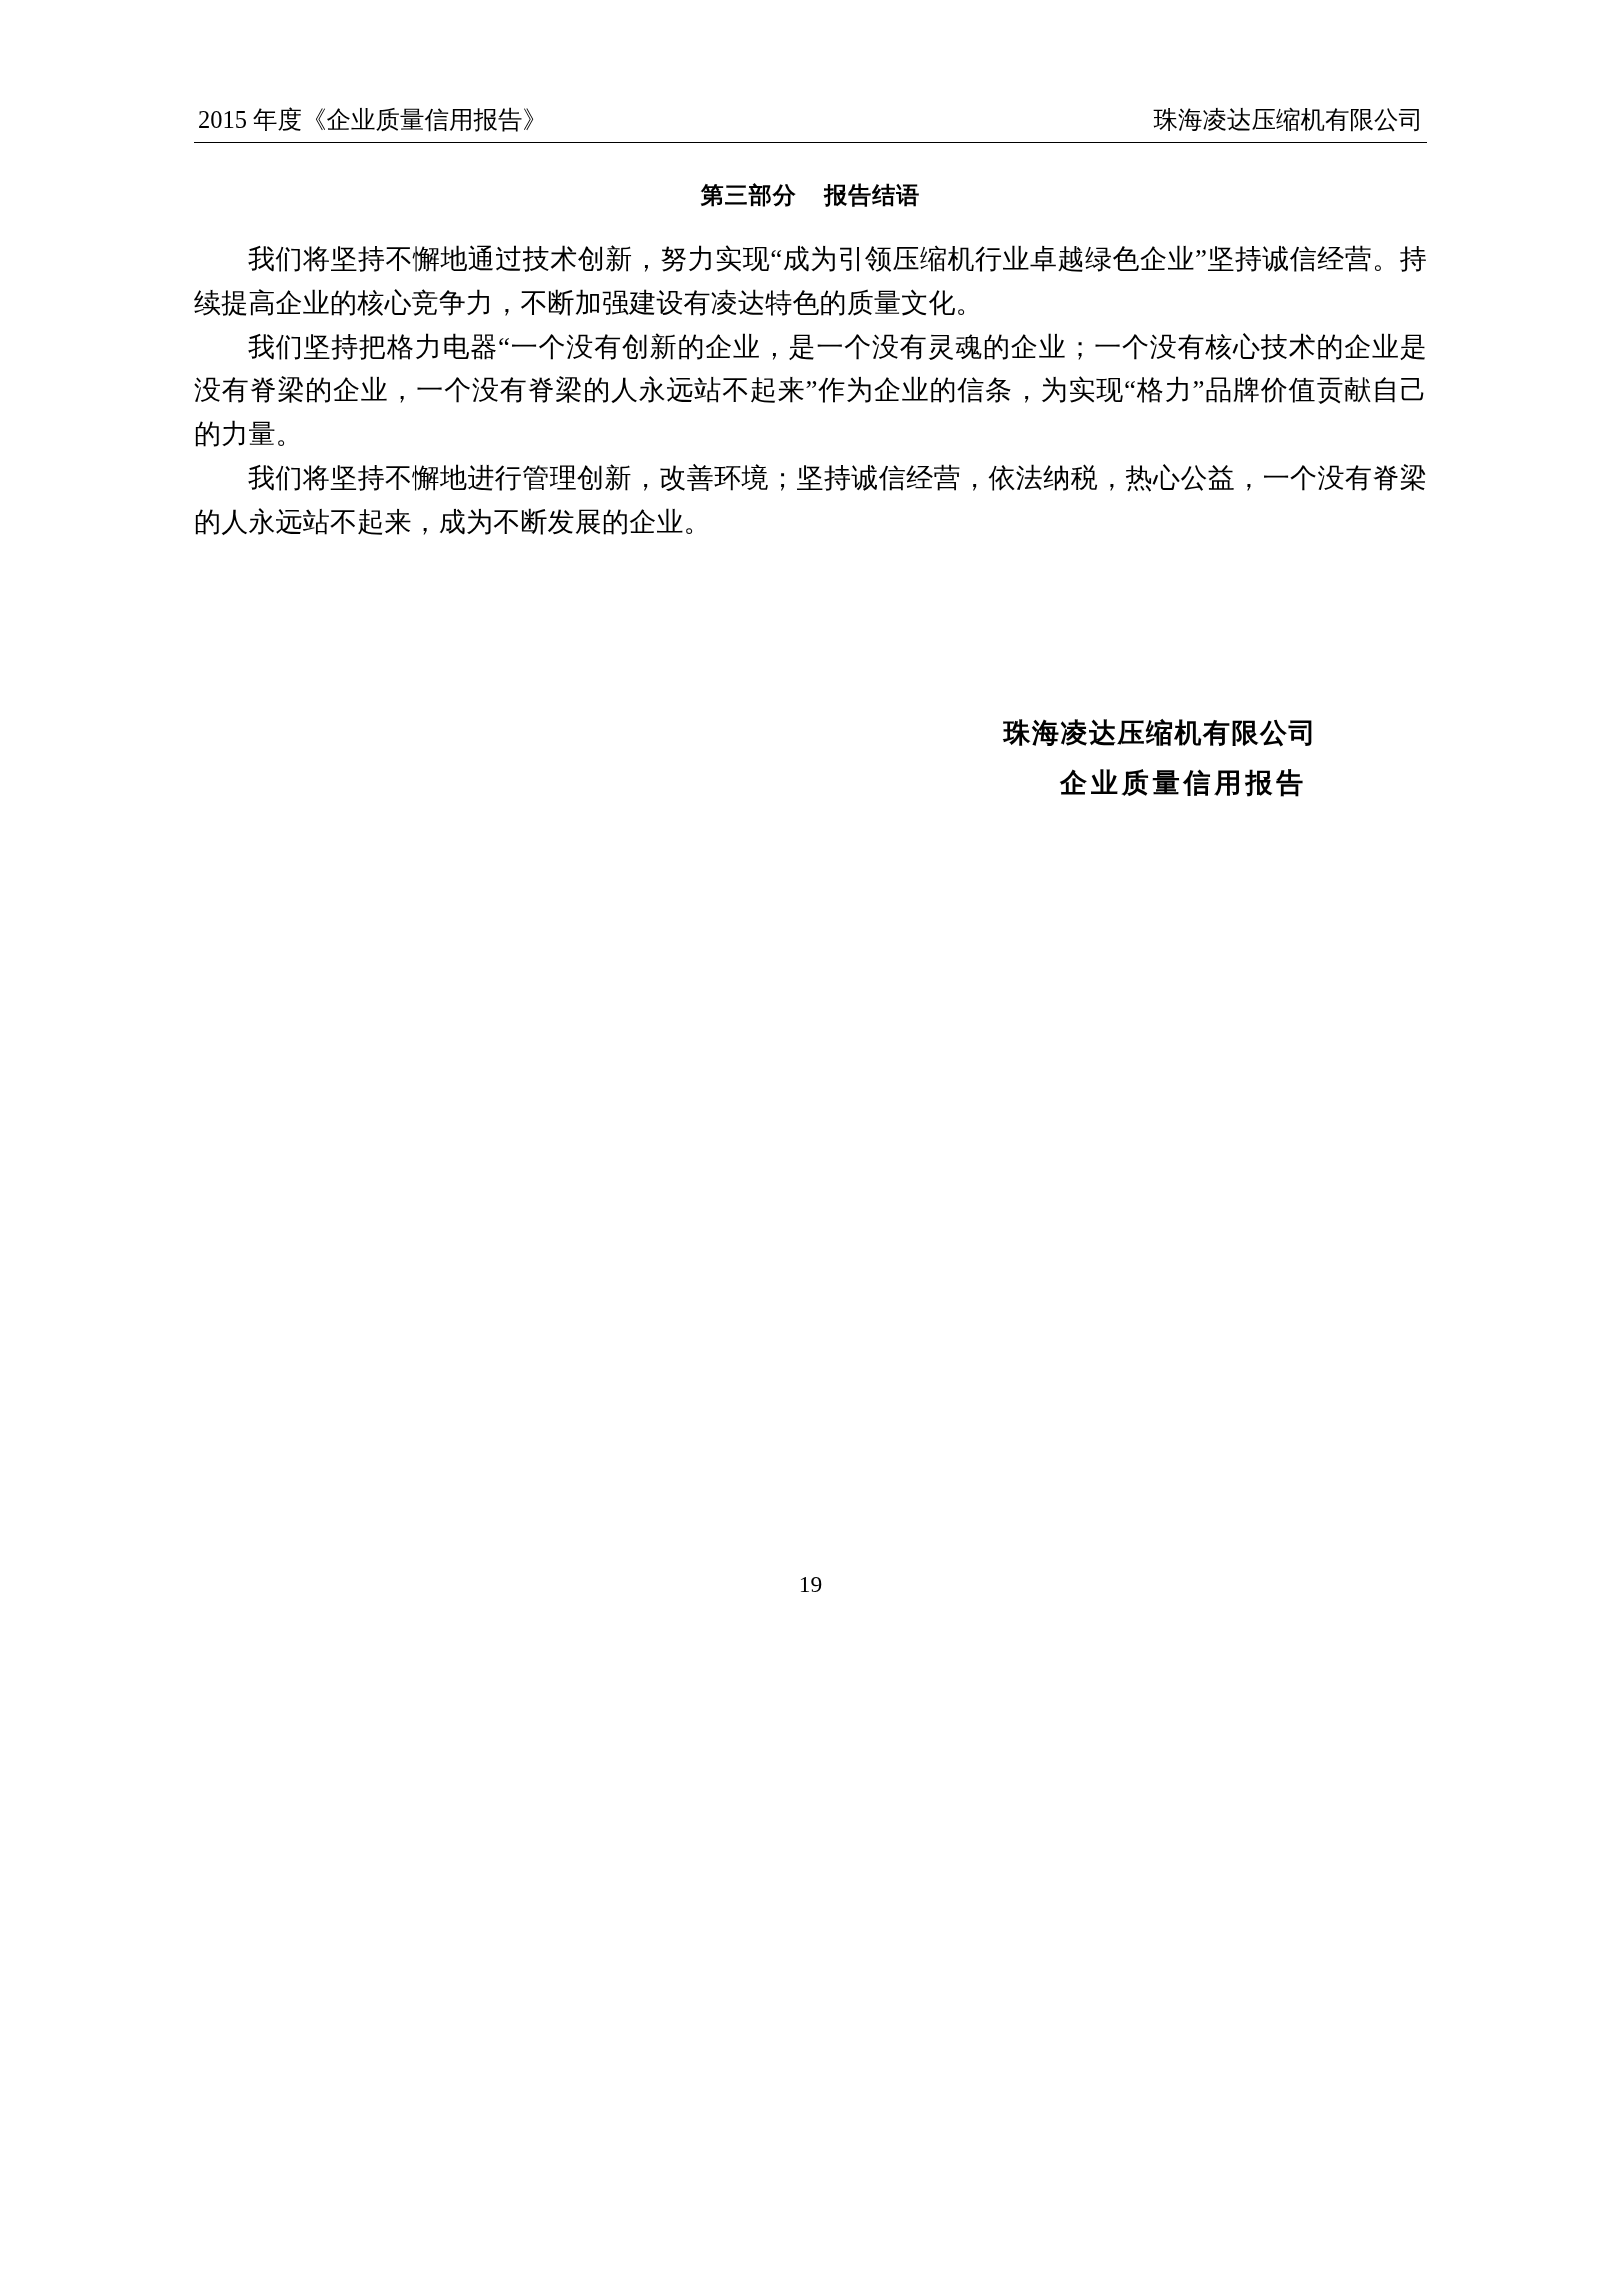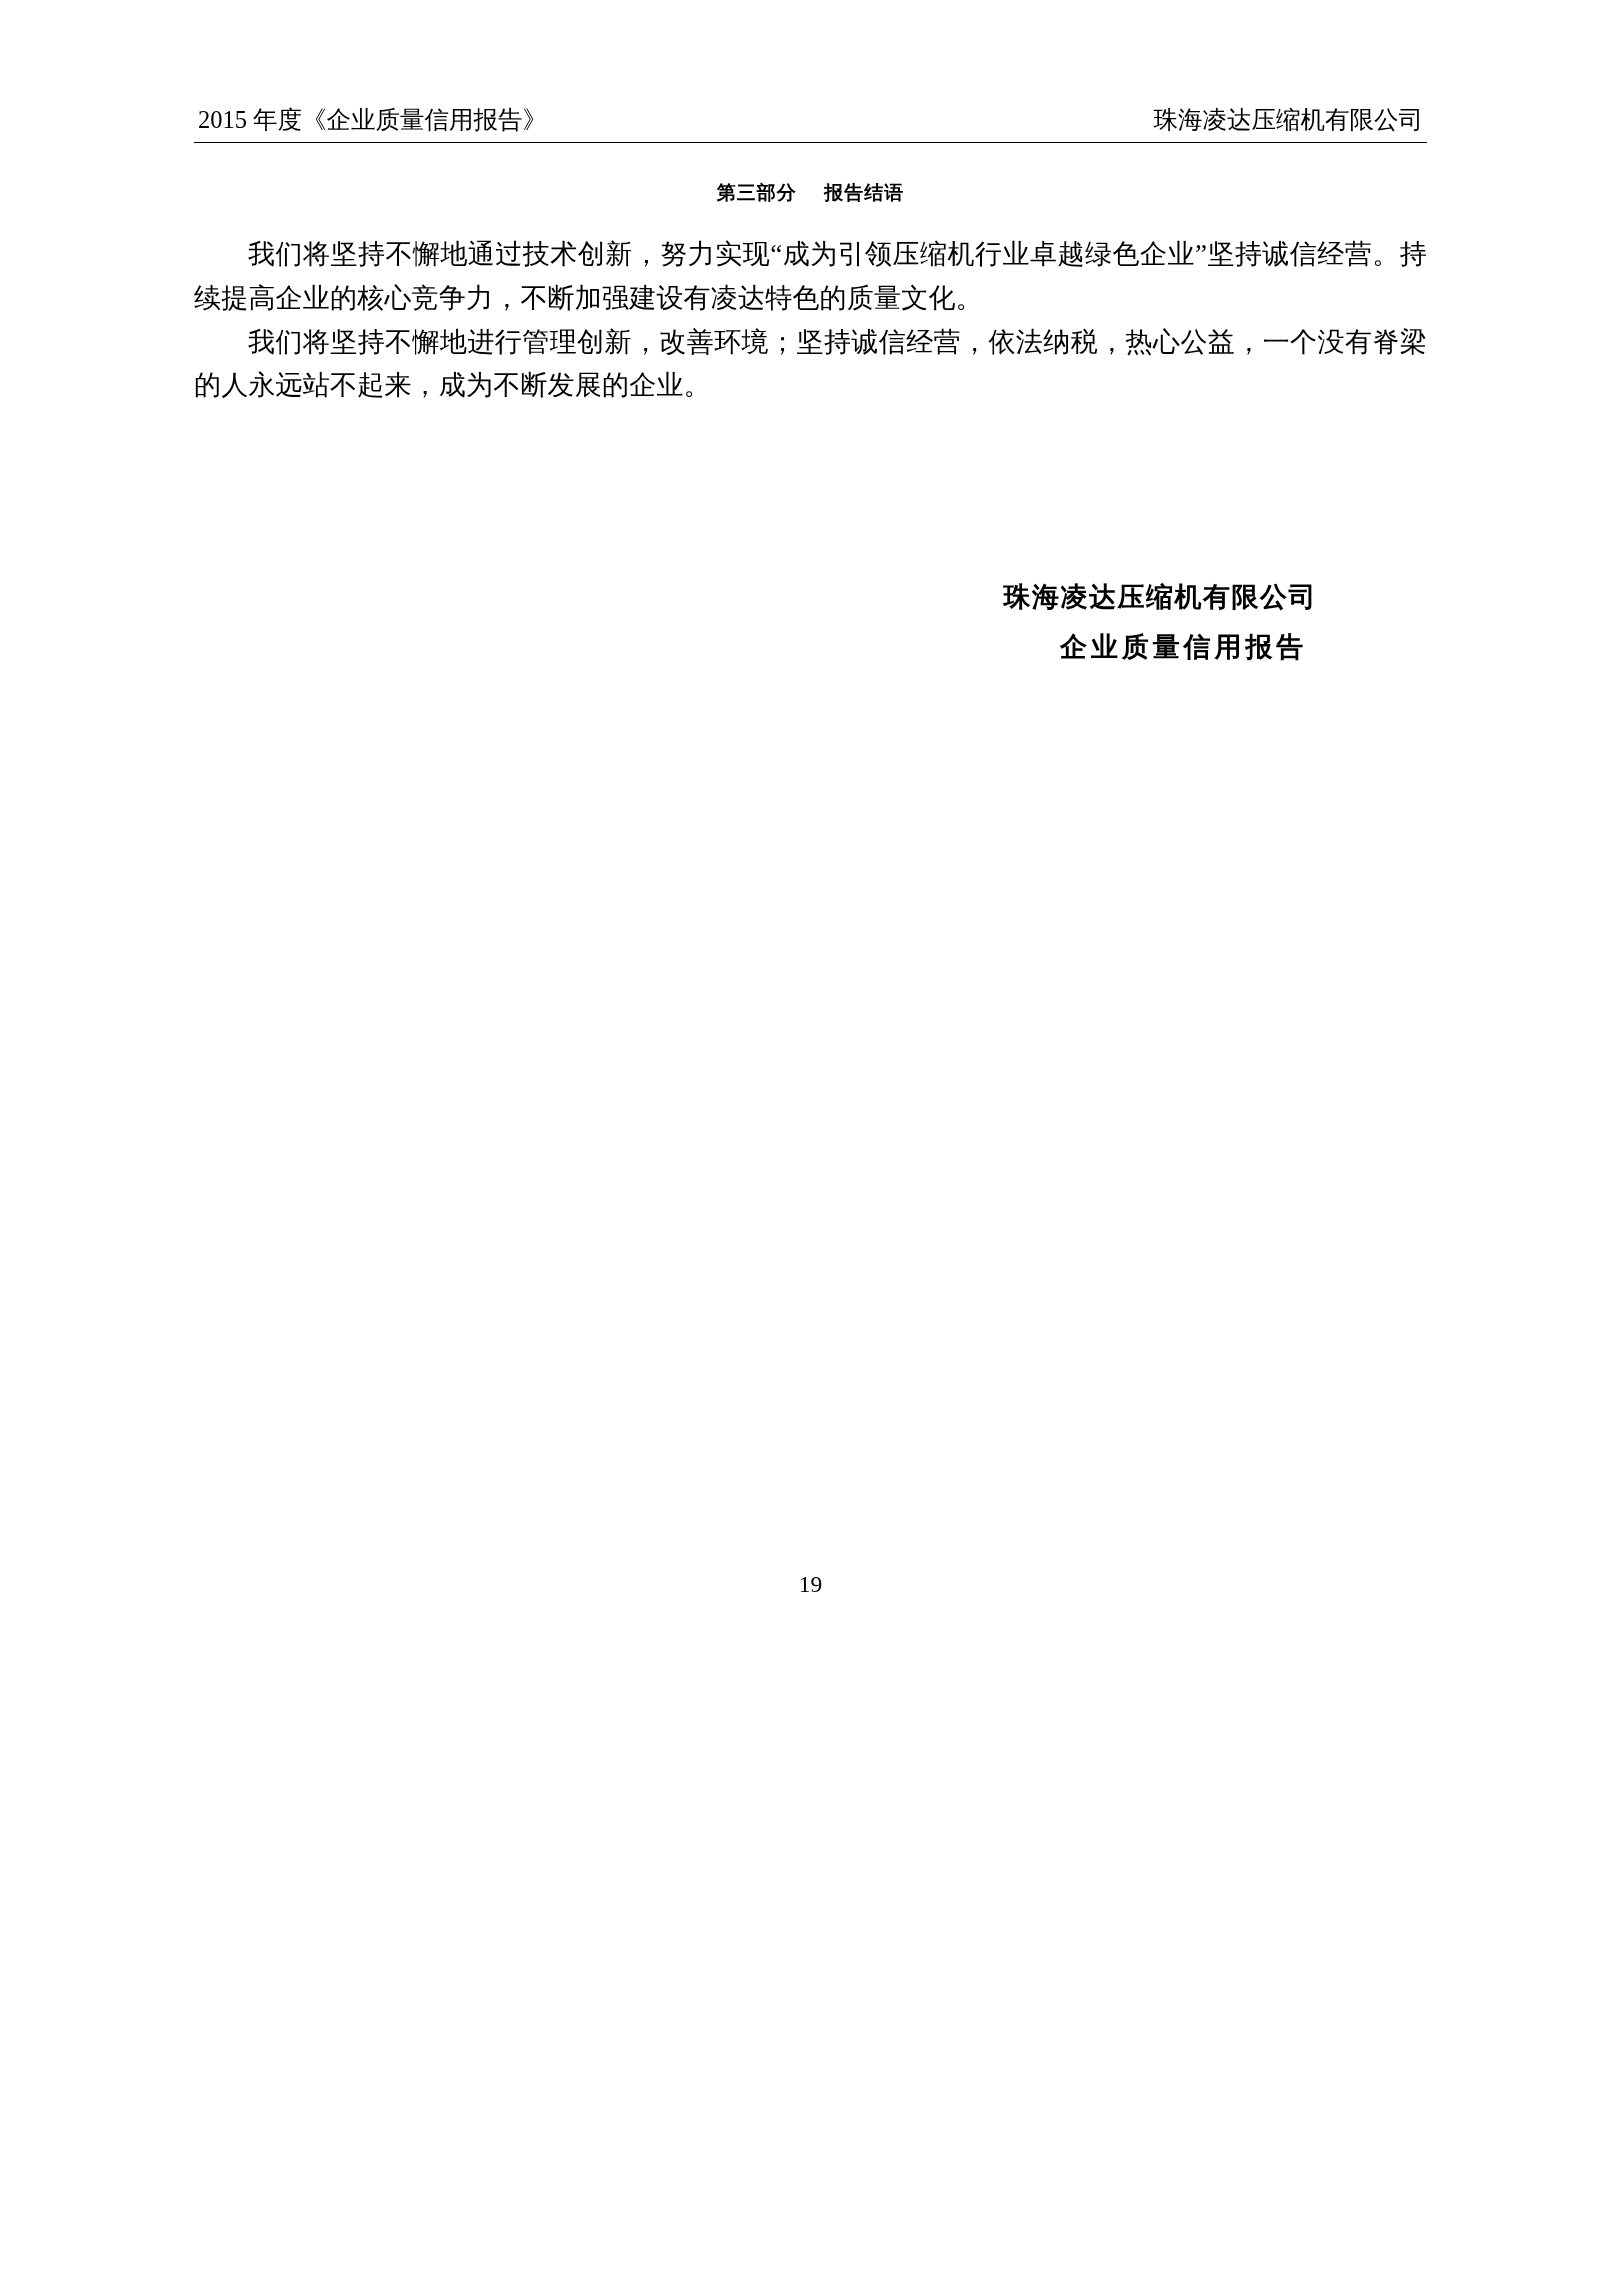--- a/index.html
+++ b/index.html
@@ -41,21 +41,21 @@
     white-space: nowrap;
   }
   .header-rule {
     border-bottom: 1.5px solid #000;
     width: 100%;
     margin-top: 0px;
   }
   
   .section-title {
     text-align: center;
-    font-size: 19px;
+    font-size: 23px;
     font-weight: bold;
     letter-spacing: 1px;
     margin-top: 37px;
     margin-bottom: 5.9px;
   }
   .section-title .gap {
     display: inline-block;
     width: 27.4px;
   }
   
@@ -111,20 +111,21 @@
       </div>
       <div class="header-rule"></div>
     </div>
 
     <div class="section-title">
       <span>第三部分</span><span class="gap"></span><span>报告结语</span>
     </div>
 
     <div class="body-text">
       <p class="para">我们将坚持不懈地通过技术创新，努力实现“成为引领压缩机行业卓越绿色企业”坚持诚信经营。持续提高企业的核心竞争力，不断加强建设有凌达特色的质量文化。</p>
+      <p class="para">我们坚持把格力电器“一个没有创新的企业，是一个没有灵魂的企业；一个没有核心技术的企业是没有脊梁的企业，一个没有脊梁的人永远站不起来”作为企业的信条，为实现“格力”品牌价值贡献自己的力量。</p>
       <p class="para">我们将坚持不懈地进行管理创新，改善环境；坚持诚信经营，依法纳税，热心公益，一个没有脊梁的人永远站不起来，成为不断发展的企业。</p>
     </div>
 
     <div class="signature">
       <div class="sig-line">珠海凌达压缩机有限公司</div>
       <div class="sig-line sig-date">企业质量信用报告</div>
     </div>
 
   </div>
 

